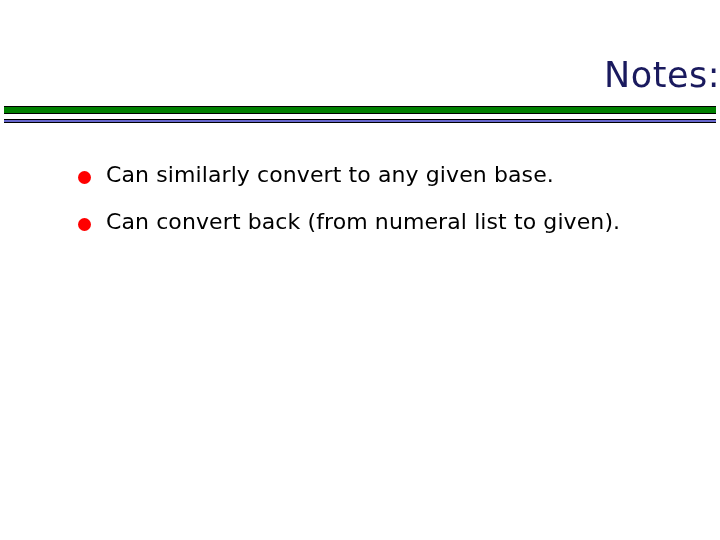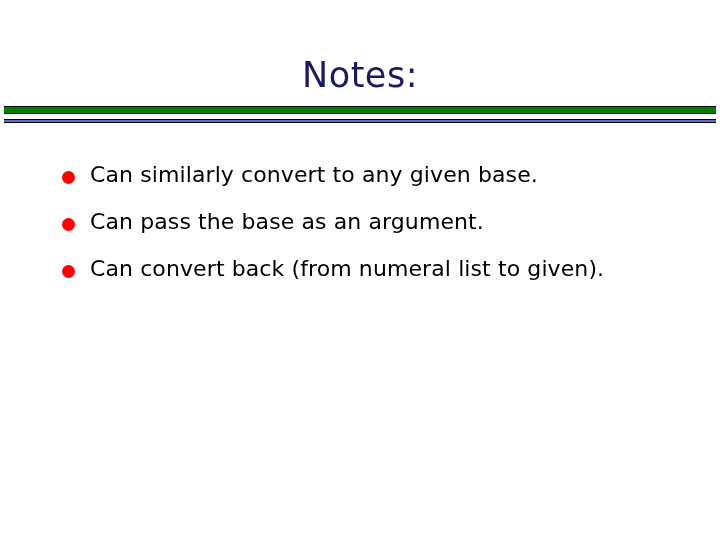--- a/index.html
+++ b/index.html
@@ -21,21 +21,21 @@
     height: 540px;
     background: #ffffff;
   }
 
   
   .slide-title {
     position: absolute;
     left: 0;
     top: 52px;
     width: 720px;
-    text-align: center;
+    text-align: right;
     font-family: "DejaVu Sans", sans-serif;
     font-size: 35px;
     font-weight: normal;
     letter-spacing: 0.5px;
     color: #1a1a5e;
     line-height: 46px;
     white-space: nowrap;
   }
 
   
@@ -65,21 +65,21 @@
     height: 4px;
     background: #6666cc;
     border-top: 1px solid #000000;
     border-bottom: 1px solid #000000;
     box-sizing: border-box;
   }
 
   
   .body-list {
     position: absolute;
-    left: 60px;
+    left: 76px;
     top: 160px;
     width: 600px;
   }
   .bullet-row {
     position: relative;
     padding-left: 30px;
     margin-bottom: 18px;
     font-family: "DejaVu Sans", sans-serif;
     font-size: 22px;
     line-height: 29px;
@@ -112,24 +112,20 @@
     <div class="rule-blue-line"></div>
   </div>
 
   <div class="body-list">
 
     <div class="bullet-row">
       <span class="bullet-marker"></span>
       <span class="bullet-text">Can similarly convert to any given base.</span>
     </div>
 
-    <div class="bullet-row">
-      <span class="bullet-marker"></span>
-      <span class="bullet-text">Can pass the base as an argument.</span>
-    </div>
 
     <div class="bullet-row">
       <span class="bullet-marker"></span>
       <span class="bullet-text">Can convert back (from numeral list to given).</span>
     </div>
 
   </div>
 
 </div>
 

